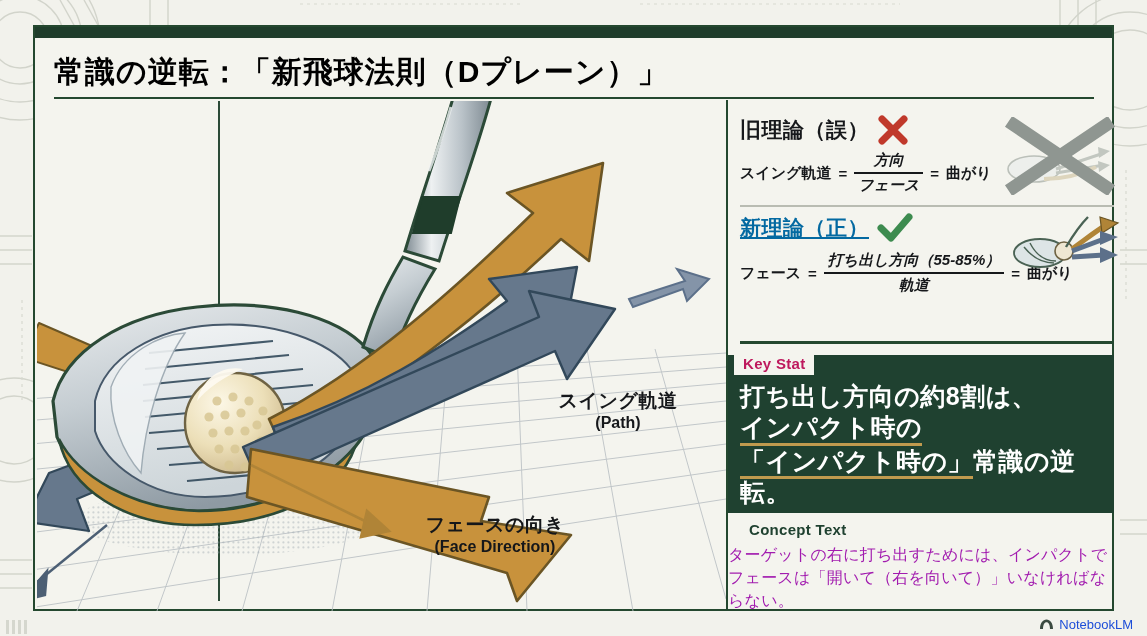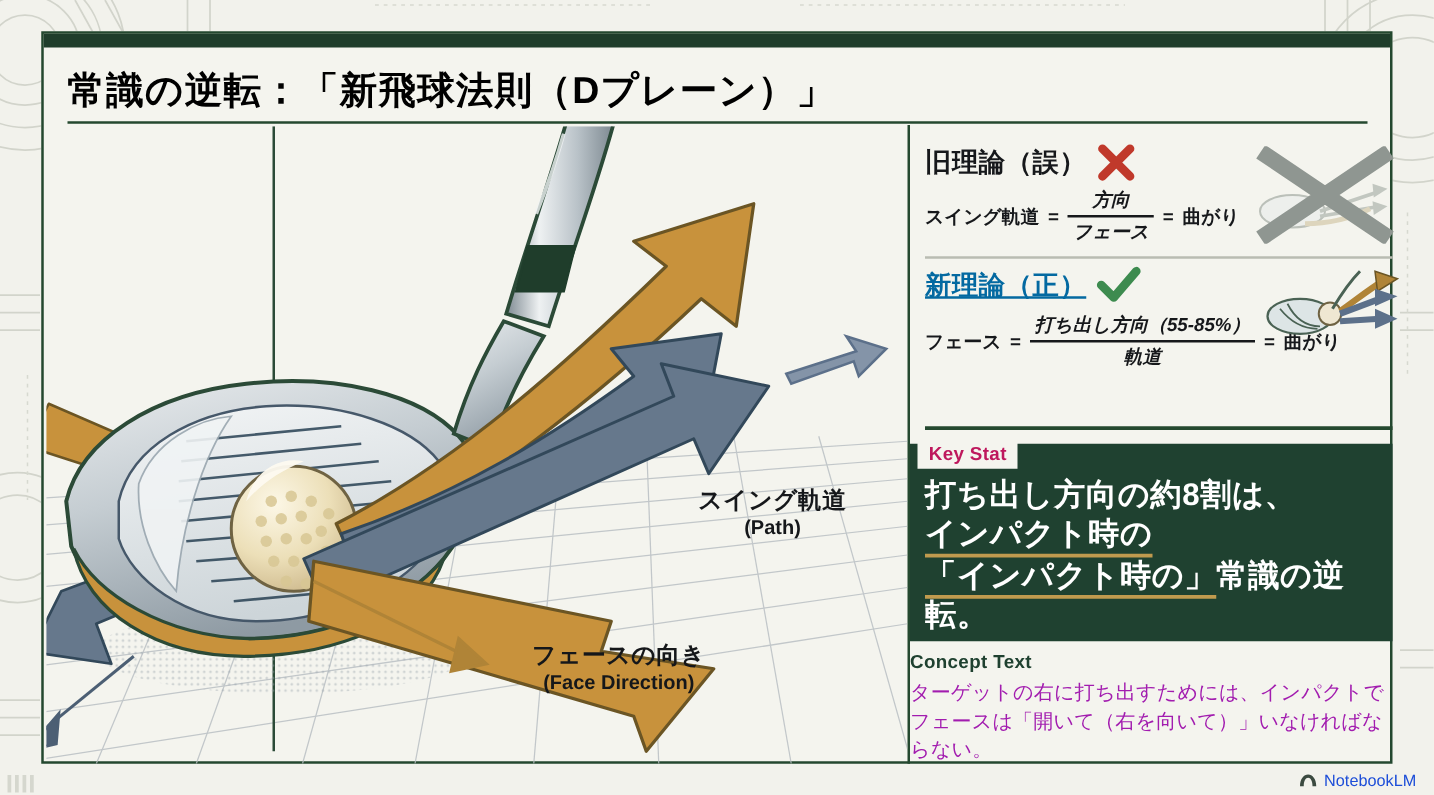--- a/index.html
+++ b/index.html
@@ -56,21 +56,21 @@
     position:absolute;left:6px;top:-2px;background:#f4f4ee;color:#be185d;
     font-size:15px;font-weight:bold;padding:2px 9px 3px 9px;letter-spacing:0.3px;
   }
   #kstext{
     position:absolute;left:12px;top:26px;width:372px;color:#ffffff;
     font-size:25px;font-weight:bold;line-height:1.22;letter-spacing:0.5px;
   }
   .ul{border-bottom:3px solid #c09a4e;padding-bottom:1px;}
   
   #concept{position:absolute;left:0;top:420px;width:386px;}
-  #clabel{font-size:15px;font-weight:bold;color:#1f4130;letter-spacing:0.3px;}
+  #clabel{font-size:15px;font-weight:bold;color:#1f4130;letter-spacing:0.3px;padding-left:21px;}
   #ctext{margin-top:5px;font-size:16px;color:#a21caf;line-height:1.45;letter-spacing:0.2px;}
   
   #wm{
     position:absolute;right:14px;bottom:4px;z-index:5;
     display:flex;align-items:center;gap:5px;color:#1d4ed8;font-size:13px;
   }
 </style>
 </head>
 <body>
 

